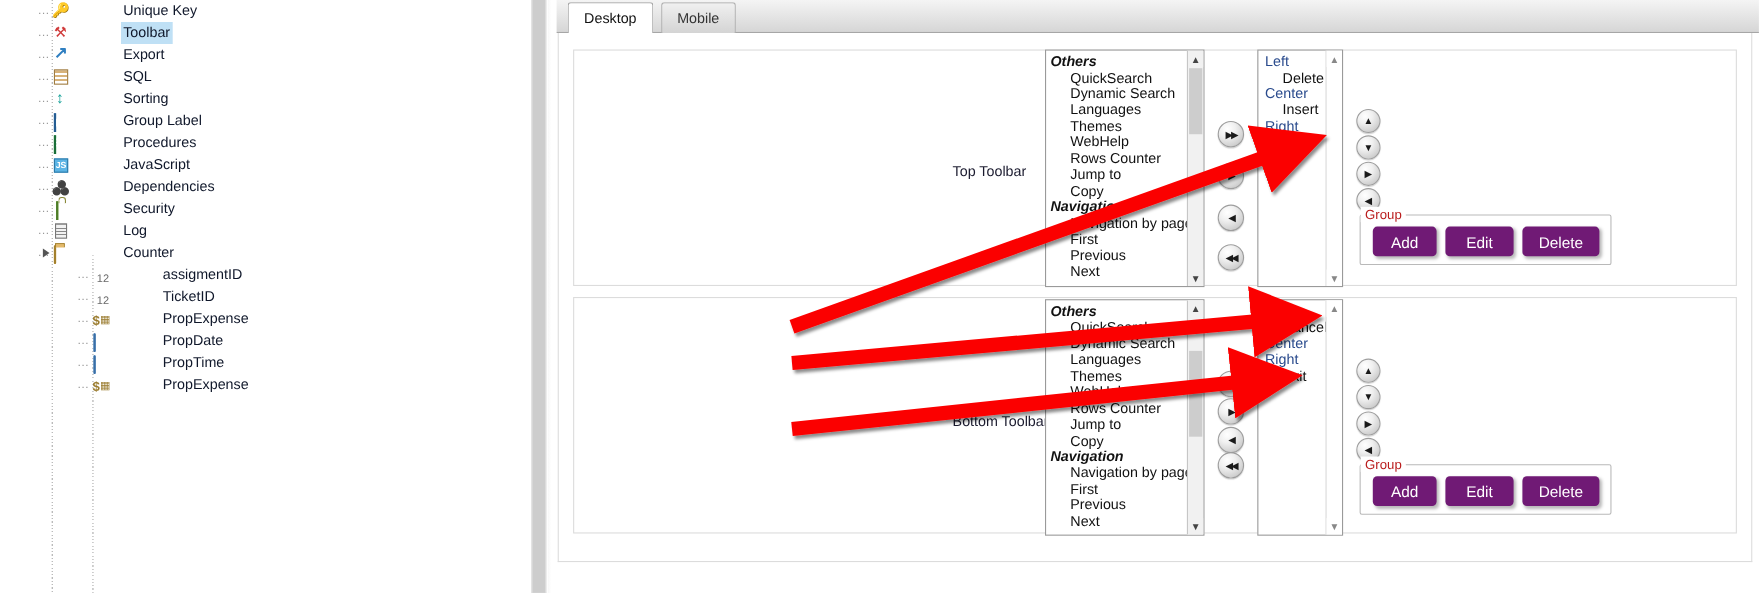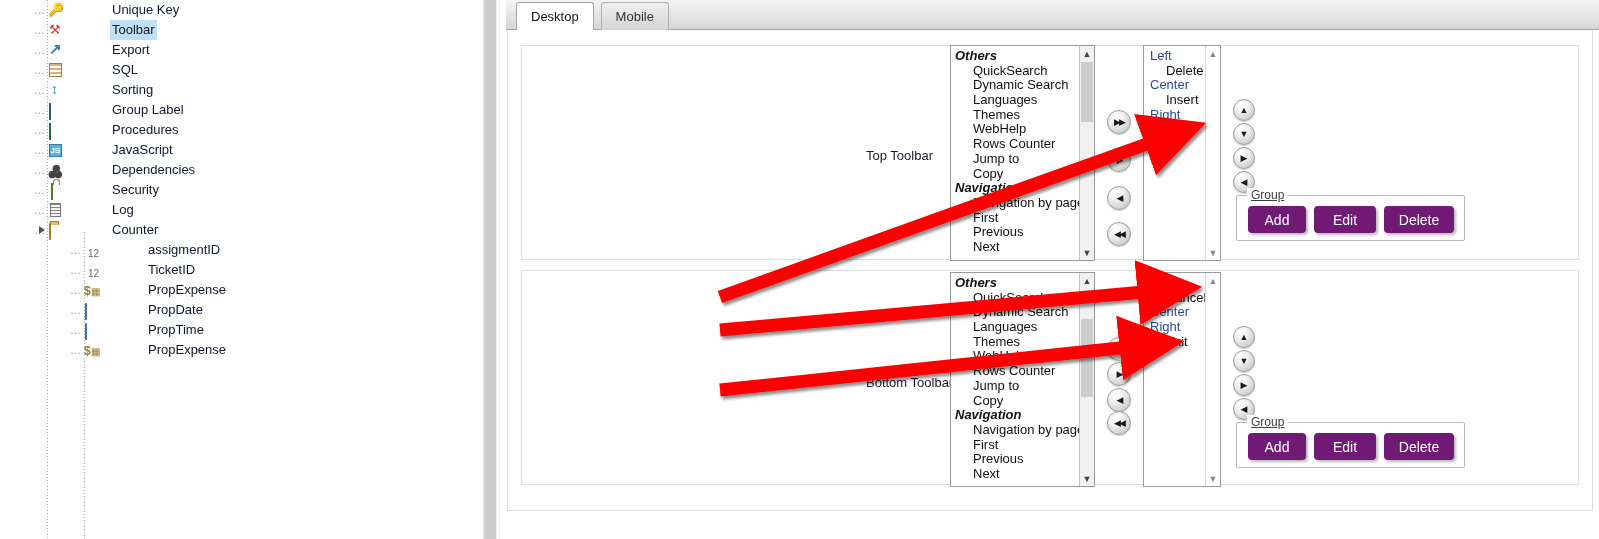--- a/index.html
+++ b/index.html
@@ -209,22 +209,22 @@
     font-size: 9px; color: #1a1a1a;
     box-shadow: 0 1px 1px rgba(0,0,0,.18);
   }
 
   
   .groupbox {
     position: absolute; border: 1px solid #b9b9b9; border-radius: 2px;
     background: #fff;
   }
   .groupbox .legend {
-    position: absolute; left: 10px; top: -8px; background: #fff;
-    padding: 0 4px; font-size: 12px; color: #404040; text-decoration: underline;
+    position: absolute; left: 0; top: -8px; background: #fff;
+    padding: 0 4px; font-size: 12px; color: #b91c1c;
   }
   .gbtn {
     position: absolute; height: 27px; border-radius: 4px;
     background: #701a75; color: #ffffff; border: none;
     font-size: 14px; font-family: "Liberation Sans", sans-serif;
     display: flex; align-items: center; justify-content: center;
     box-shadow: 2px 2px 3px rgba(0,0,0,.28);
     cursor: pointer;
   }
 

